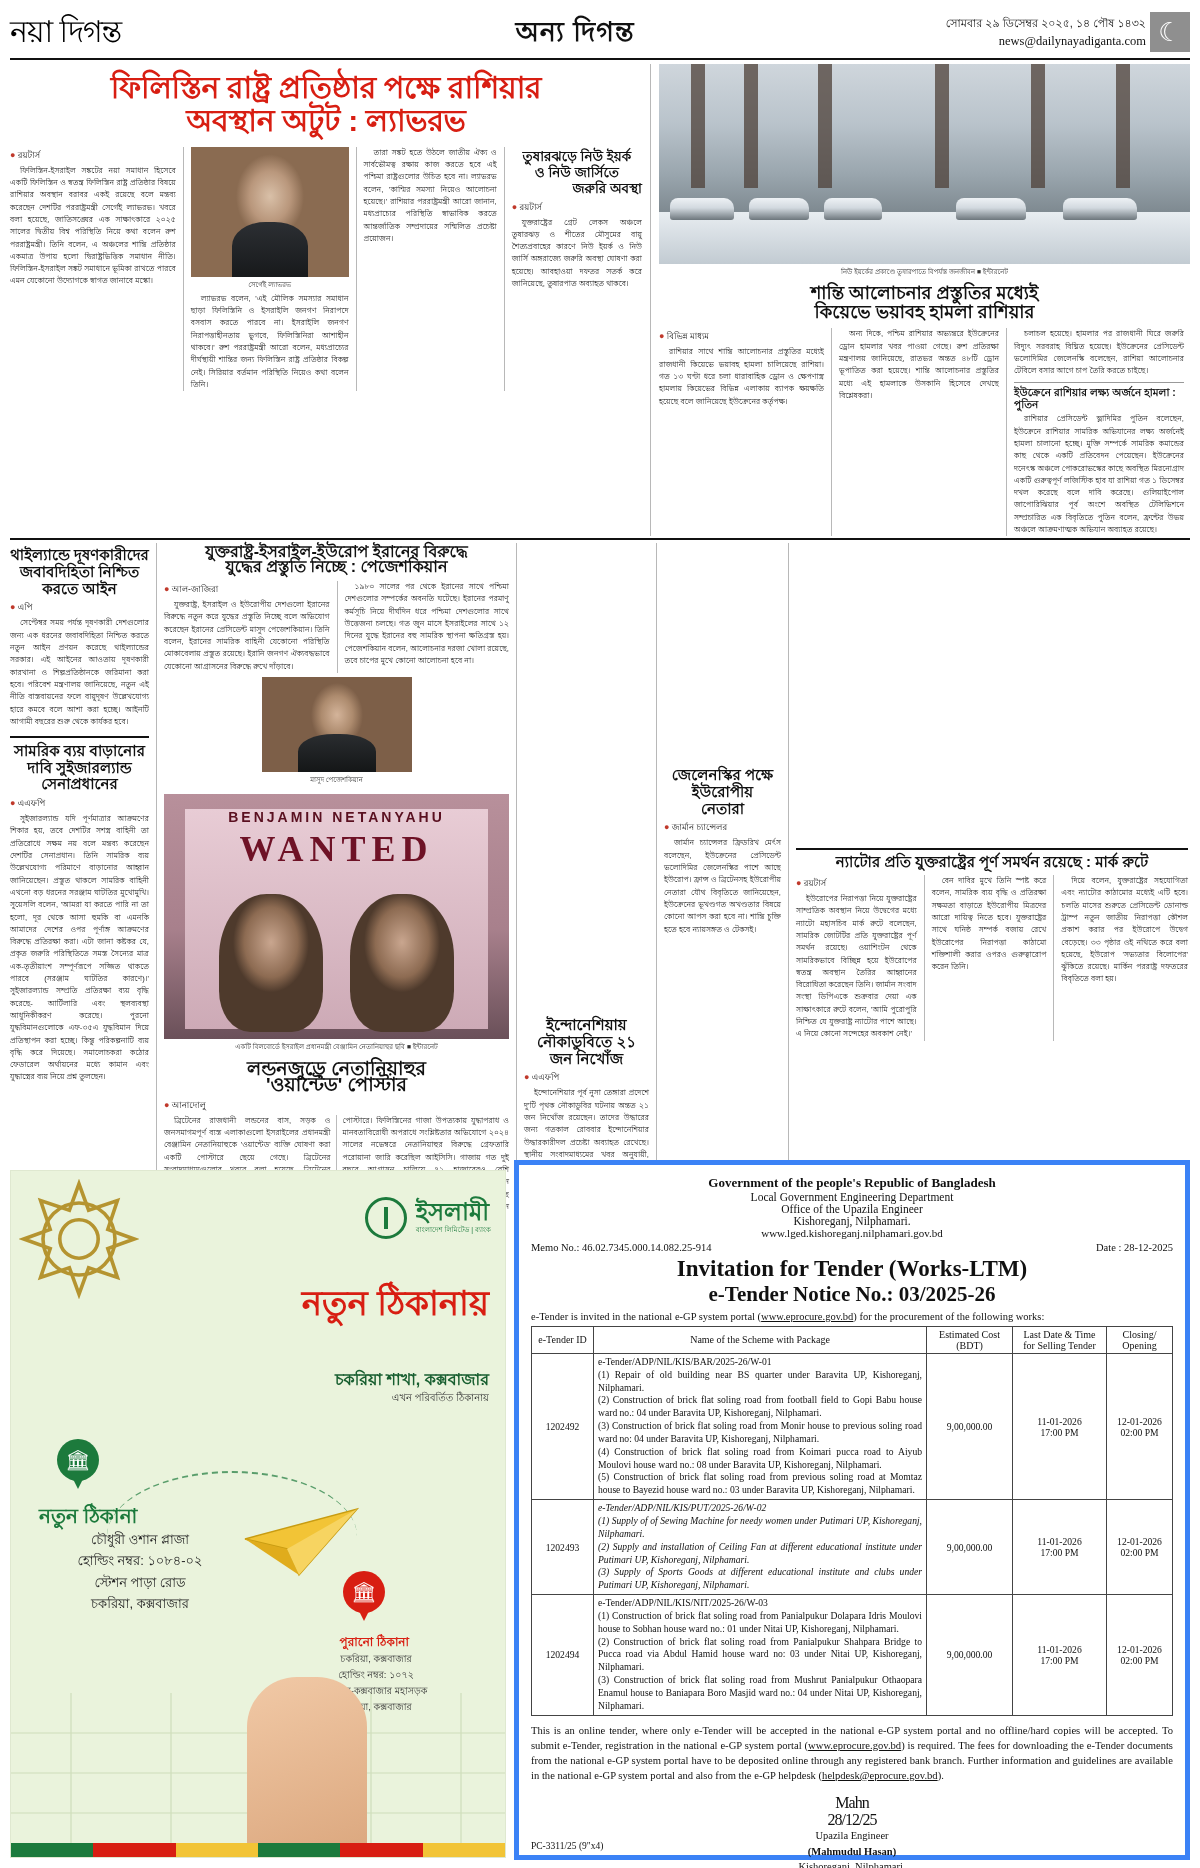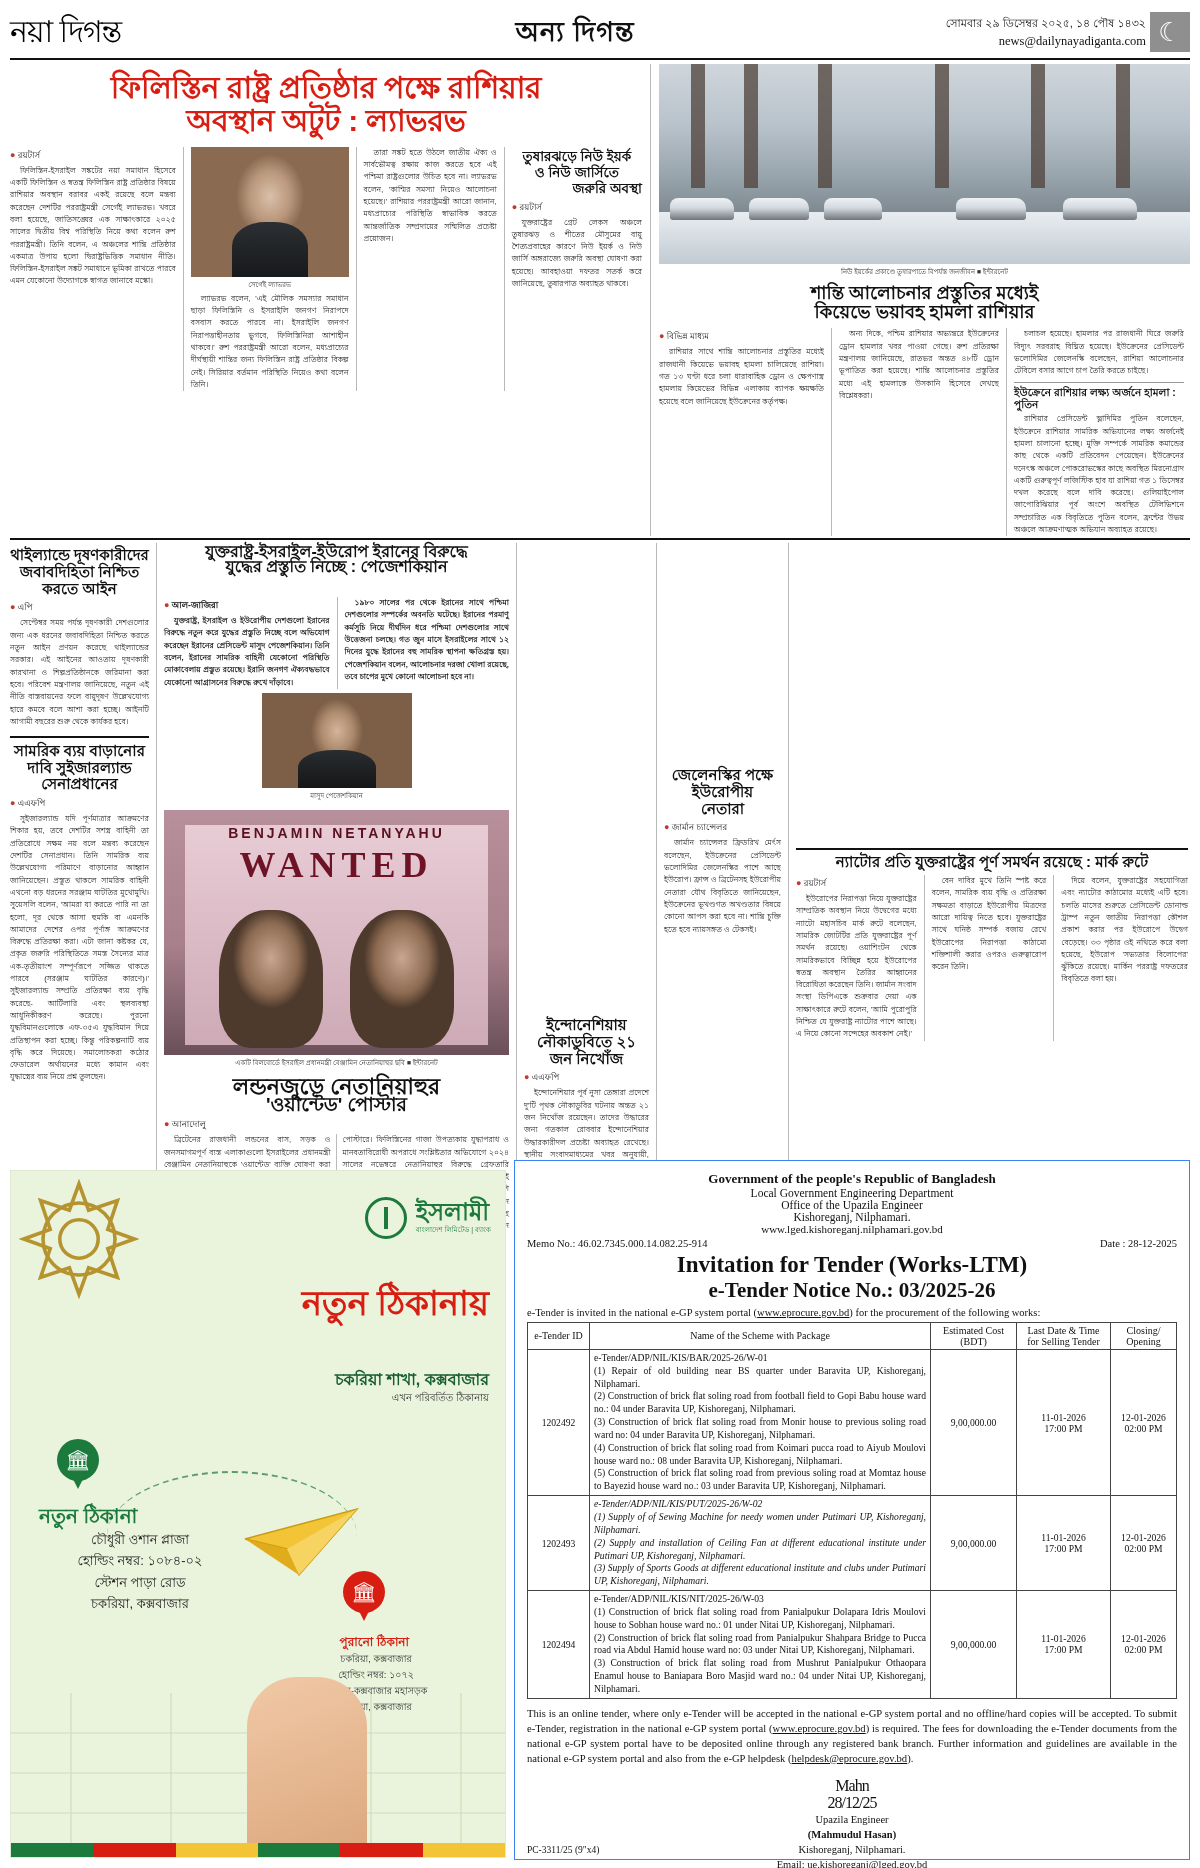--- a/index.html
+++ b/index.html
@@ -118,21 +118,21 @@
   .ad .addr-old { position:absolute; right:34px; top:480px; width:190px; text-align:center; font-family:"Liberation Sans", sans-serif; font-size:9.5px; line-height:1.7; color:#333;}
   .ad .plane { position:absolute; left:230px; top:330px; width:120px; height:80px;}
   .ad .hand { position:absolute; left:236px; bottom:0; width:120px; height:180px;
       background:linear-gradient(160deg,#f1c9a6,#dba77e); border-radius:50px 50px 0 0;}
   .ad .dash { position:absolute; left:96px; top:300px; width:250px; height:130px; border-top:2px dashed #1c7a3c; border-radius:50%; opacity:.7;}
   .ad .footbar { position:absolute; left:0; right:0; bottom:0; height:14px; display:flex;}
   .ad .footbar i { flex:1; }
   .ad .map { position:absolute; left:0; right:0; bottom:14px; height:150px; opacity:.25;}
 
   
-  .tender { position:absolute; left:514px; top:1160px; width:676px; height:700px; border:1px solid #3b82f6; background:#fff; padding:10px 12px; }
+  .tender { position:absolute; left:514px; top:1160px; width:676px; height:700px; border:5px solid #3b82f6; background:#fff; padding:10px 12px; }
   .tender .gov { text-align:center; font-family:"Liberation Serif", serif; }
   .tender .gov .l1 { font-weight:bold; font-size:13px; }
   .tender .gov .l2,.tender .gov .l3,.tender .gov .l4 { font-size:11.5px; }
   .tender .gov .l5 { font-size:11px; }
   .tender .memorow { display:flex; justify-content:space-between; font-size:10.5px; margin-top:3px; }
   .tender .title { text-align:center; font-weight:bold; font-size:23px; margin-top:2px; line-height:1.18;}
   .tender .title2 { text-align:center; font-weight:bold; font-size:21px; line-height:1.18; margin-bottom:4px;}
   .tender .intro { font-size:10.5px; margin:3px 0 4px; }
   .tender table { width:100%; border-collapse:collapse; font-family:"Liberation Serif", serif; }
   .tender th, .tender td { border:1px solid #444; padding:2px 4px; font-size:9.6px; vertical-align:middle; }
@@ -269,21 +269,21 @@
       <div class="byline bn">
         <span class="bullet">●</span>
         <span>এএফপি</span>
       </div>
       <div class="body-txt">সুইজারল্যান্ড যদি পূর্ণমাত্রার আক্রমণের শিকার হয়, তবে দেশটির সশস্ত্র বাহিনী তা প্রতিরোধে সক্ষম নয় বলে মন্তব্য করেছেন দেশটির সেনাপ্রধান। তিনি সামরিক ব্যয় উল্লেখযোগ্য পরিমাণে বাড়ানোর আহ্বান জানিয়েছেন। প্রস্তুত থাকলে সামরিক বাহিনী এখনো বড় ধরনের সরঞ্জাম ঘাটতির মুখোমুখি। সুয়েসলি বলেন, 'আমরা যা করতে পারি না তা হলো, দূর থেকে আসা হুমকি বা এমনকি আমাদের দেশের ওপর পূর্ণাঙ্গ আক্রমণের বিরুদ্ধে প্রতিরক্ষা করা। এটা জানা কষ্টকর যে, প্রকৃত জরুরি পরিস্থিতিতে সমস্ত সৈন্যের মাত্র এক-তৃতীয়াংশ সম্পূর্ণরূপে সজ্জিত থাকতে পারবে (সরঞ্জাম ঘাটতির কারণে)।' সুইজারল্যান্ড সম্প্রতি প্রতিরক্ষা ব্যয় বৃদ্ধি করেছে- আর্টিলারি এবং স্থলব্যবস্থা আধুনিকীকরণ করেছে। পুরনো যুদ্ধবিমানগুলোকে এফ-৩৫এ যুদ্ধবিমান দিয়ে প্রতিস্থাপন করা হচ্ছে। কিন্তু পরিকল্পনাটি ব্যয় বৃদ্ধি করে দিয়েছে। সমালোচকরা কঠোর ফেডারেল অর্থায়নের মধ্যে কামান এবং যুদ্ধাস্ত্রের ব্যয় নিয়ে প্রশ্ন তুলছেন।</div>
     </div>
 
     <div class="vline" style="width:360px; padding:0 7px;">
       <div class="hl bn" style="font-size:16px;">যুক্তরাষ্ট্র-ইসরাইল-ইউরোপ ইরানের বিরুদ্ধে</div>
       <div class="hl bn" style="font-size:16px; margin-top:-4px;">যুদ্ধের প্রস্তুতি নিচ্ছে : পেজেশকিয়ান</div>
-      <div style="display:flex; margin-top:20px;font-weight:bold;">
+      <div style="display:flex; margin-top:4px;">
         <div style="width:173px; padding-right:7px;">
           <div class="byline bn">
             <span class="bullet">●</span>
             <span>আল-জাজিরা</span>
           </div>
           <div class="body-txt">যুক্তরাষ্ট্র, ইসরাইল ও ইউরোপীয় দেশগুলো ইরানের বিরুদ্ধে নতুন করে যুদ্ধের প্রস্তুতি নিচ্ছে বলে অভিযোগ করেছেন ইরানের প্রেসিডেন্ট মাসুদ পেজেশকিয়ান। তিনি বলেন, ইরানের সামরিক বাহিনী যেকোনো পরিস্থিতি মোকাবেলায় প্রস্তুত রয়েছে। ইরানি জনগণ ঐক্যবদ্ধভাবে যেকোনো আগ্রাসনের বিরুদ্ধে রুখে দাঁড়াবে।</div>
         </div>
         <div class="vline" style="width:173px; padding-left:7px;">
           <div class="body-txt">১৯৮০ সালের পর থেকে ইরানের সাথে পশ্চিমা দেশগুলোর সম্পর্কের অবনতি ঘটেছে। ইরানের পরমাণু কর্মসূচি নিয়ে দীর্ঘদিন ধরে পশ্চিমা দেশগুলোর সাথে উত্তেজনা চলছে। গত জুন মাসে ইসরাইলের সাথে ১২ দিনের যুদ্ধে ইরানের বহু সামরিক স্থাপনা ক্ষতিগ্রস্ত হয়। পেজেশকিয়ান বলেন, আলোচনার দরজা খোলা রয়েছে, তবে চাপের মুখে কোনো আলোচনা হবে না।</div>
         </div>
@@ -293,21 +293,21 @@
 
       <div class="photo ph-wanted" style="margin-top:6px;">
         <span class="pink"></span>
         <span class="w1">BENJAMIN NETANYAHU</span>
         <span class="w2">WANTED</span>
         <span class="face" style="left:16%;"></span>
         <span class="face" style="left:54%;"></span>
       </div>
       <div class="cap bn">একটি বিলবোর্ডে ইসরাইল প্রধানমন্ত্রী বেঞ্জামিন নেতানিয়াহুর ছবি ■ ইন্টারনেট</div>
 
-      <div class="hl bn" style="font-size:22px; margin-top:3px;">লন্ডনজুড়ে নেতানিয়াহুর</div>
+      <div class="hl bn" style="font-size:19px; margin-top:3px;">লন্ডনজুড়ে নেতানিয়াহুর</div>
       <div class="hl bn" style="font-size:19px; margin-top:-6px;">'ওয়ান্টেড' পোস্টার</div>
       <div class="byline bn">
         <span class="bullet">●</span>
         <span>আনাদোলু</span>
       </div>
       <div class="body-txt" style="column-count:2; column-gap:12px; column-rule:1px solid #bbb;">ব্রিটেনের রাজধানী লন্ডনের বাস, সড়ক ও জনসমাগমপূর্ণ ব্যস্ত এলাকাগুলো ইসরাইলের প্রধানমন্ত্রী বেঞ্জামিন নেতানিয়াহুকে 'ওয়ান্টেড' ব্যক্তি ঘোষণা করা একটি পোস্টারে ছেয়ে গেছে। ব্রিটেনের সংবাদমাধ্যমগুলোর খবরে বলা হয়েছে, ব্রিটেনের ফিলিস্তিন সমর্থক গোষ্ঠীগুলো করেছে এই কাজ। নেদারল্যান্ডসভিত্তিক ইন্টারন্যাশনাল ক্রিমিনাল কোর্ট (আইসিসি) যে নেতানিয়াহুর বিরুদ্ধে গ্রেফতারি পরোয়ানা জারি করেছে, তাও উল্লেখ করা হয়েছে পোস্টারে। ফিলিস্তিনের গাজা উপত্যকায় যুদ্ধাপরাধ ও মানবতাবিরোধী অপরাধে সংশ্লিষ্টতার অভিযোগে ২০২৪ সালের নভেম্বরে নেতানিয়াহুর বিরুদ্ধে গ্রেফতারি পরোয়ানা জারি করেছিল আইসিসি। গাজায় গত দুই বছরে আগ্রাসন চালিয়ে ৭১ হাজারেরও বেশি ফিলিস্তিনিকে হত্যার পর যুক্তরাষ্ট্রের প্রস্তাব মেনে অক্টোবর থেকে সেখানে যুদ্ধবিরতি ঘোষণা করেছে ইসরাইল। কিন্তু প্রায়ই যুদ্ধবিরতির শর্ত ভেঙে সেখানে হামলা চালাচ্ছে ইসরাইলি সেনাবাহিনী।</div>
     </div>
 
     <div class="vline" style="width:140px; padding:0 7px;">
       <div style="height:470px;"></div>

